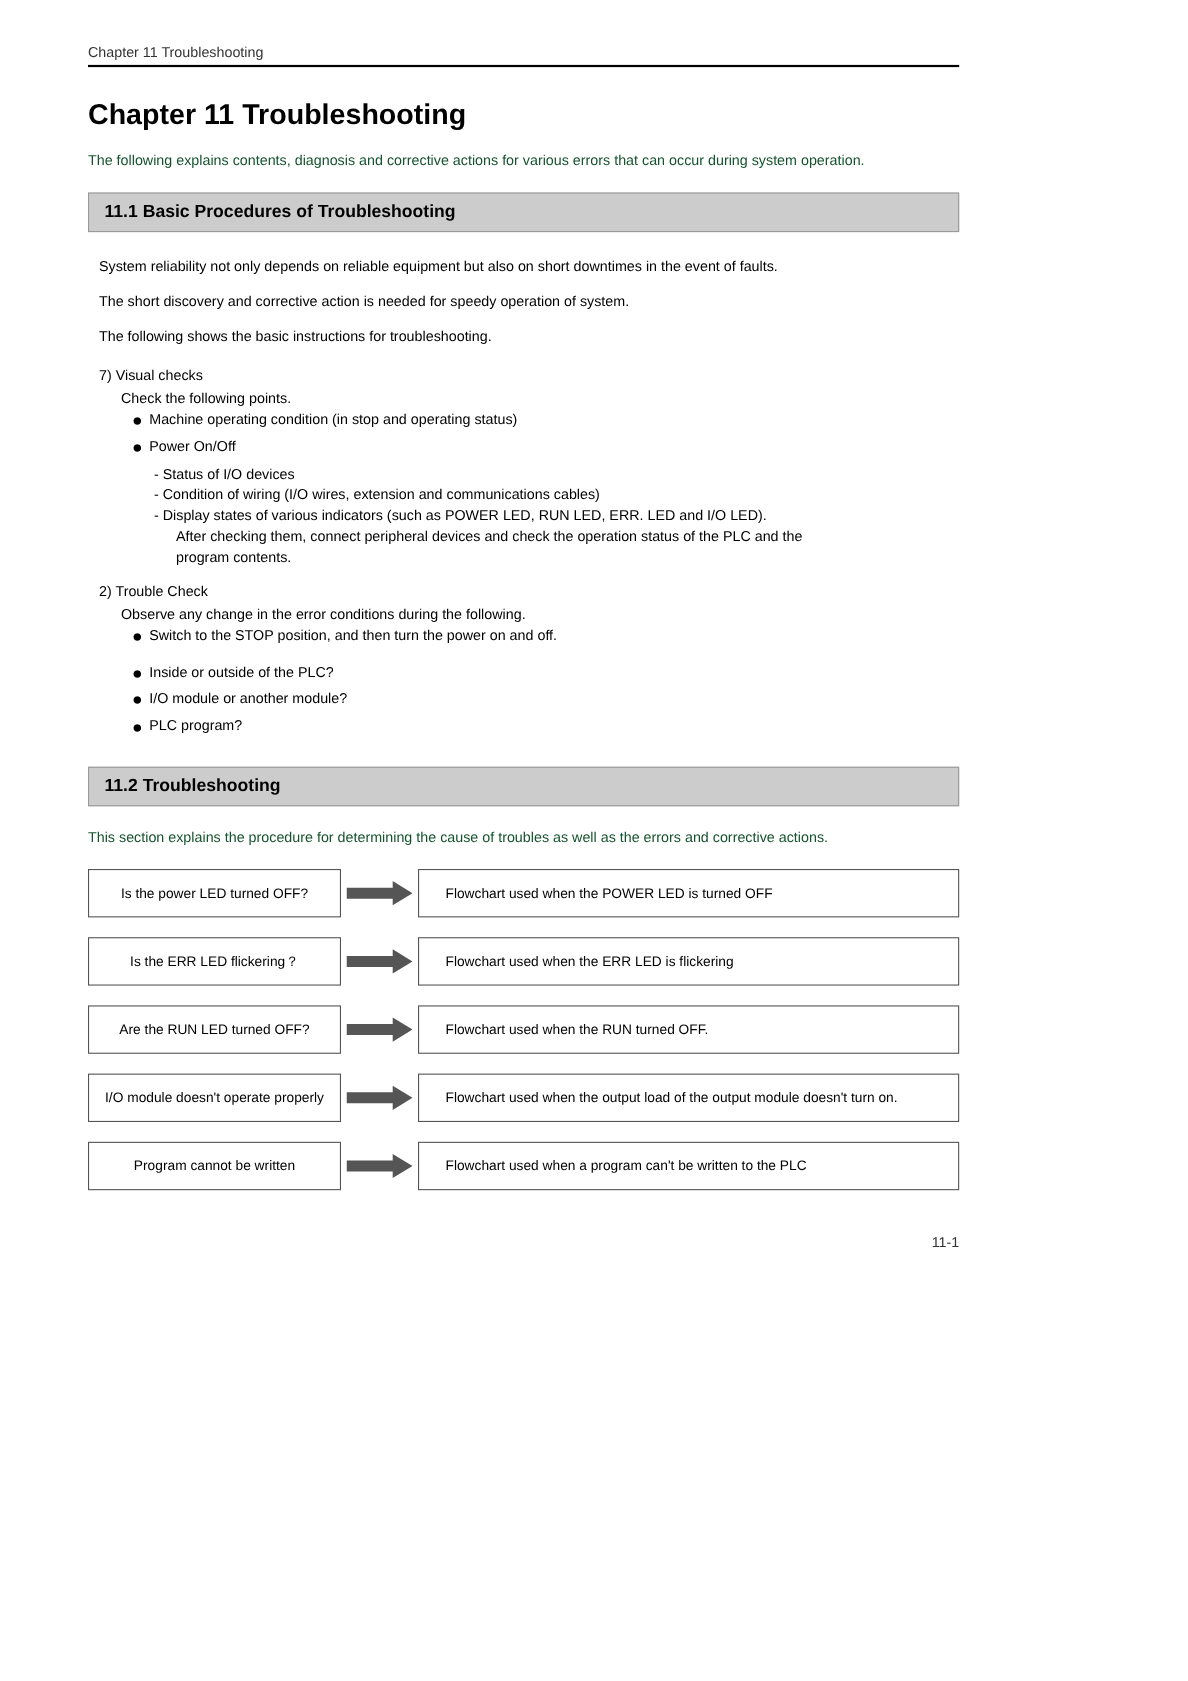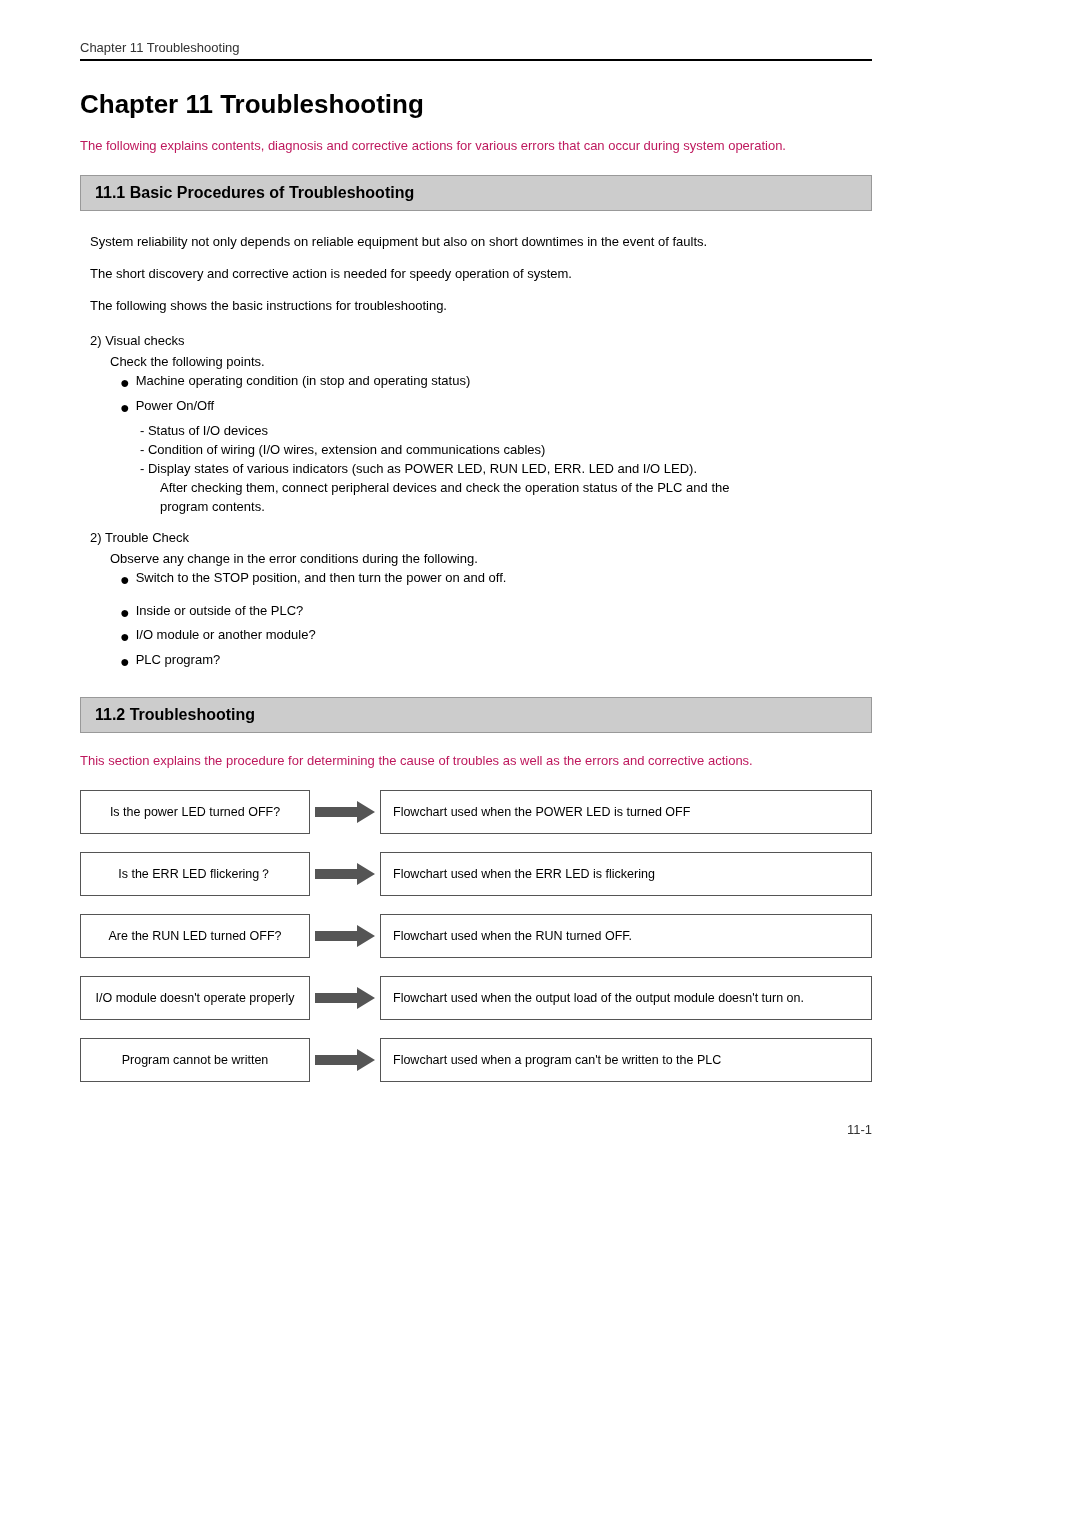--- a/index.html
+++ b/index.html
@@ -26,21 +26,21 @@
       color: #333;
     }
     .chapter-title {
       font-size: 26px;
       font-weight: bold;
       margin-bottom: 18px;
     }
     .intro-text {
       font-size: 13px;
       margin-bottom: 22px;
-      color: #be185d;
+      color: #14532d;
     }
     .section-header {
       background: #ccc;
       border: 1px solid #999;
       padding: 8px 14px;
       font-size: 16px;
       font-weight: bold;
       margin-bottom: 20px;
     }
     .section-body {
@@ -115,21 +115,21 @@
     .arrow-svg {
       width: 60px;
       height: 30px;
     }
     .flowchart-right-box {
       border: 1px solid #555;
       flex: 1;
       min-height: 44px;
       display: flex;
       align-items: center;
-      padding: 6px 12px;
+      padding: 6px 24px;
       font-size: 12.5px;
       text-align: left;
     }
 
     .page-footer {
       text-align: right;
       margin-top: 40px;
       font-size: 13px;
       color: #333;
     }
@@ -149,21 +149,21 @@
 
   <div class="section-header">
     <span>11.1 Basic Procedures of Troubleshooting</span>
   </div>
 
   <div class="section-body">
     <p class="para">System reliability not only depends on reliable equipment but also on short downtimes in the event of faults.</p>
     <p class="para">The short discovery and corrective action is needed for speedy operation of system.</p>
     <p class="para">The following shows the basic instructions for troubleshooting.</p>
 
-    <div class="numbered-item">2) Visual checks</div>
+    <div class="numbered-item">7) Visual checks</div>
     <div class="sub-label">Check the following points.</div>
 
     <div class="bullet-item">
       <span class="bullet-dot">●</span>
       <span>Machine operating condition (in stop and operating status)</span>
     </div>
 
     <div class="bullet-item">
       <span class="bullet-dot">●</span>
       <span>Power On/Off</span>

